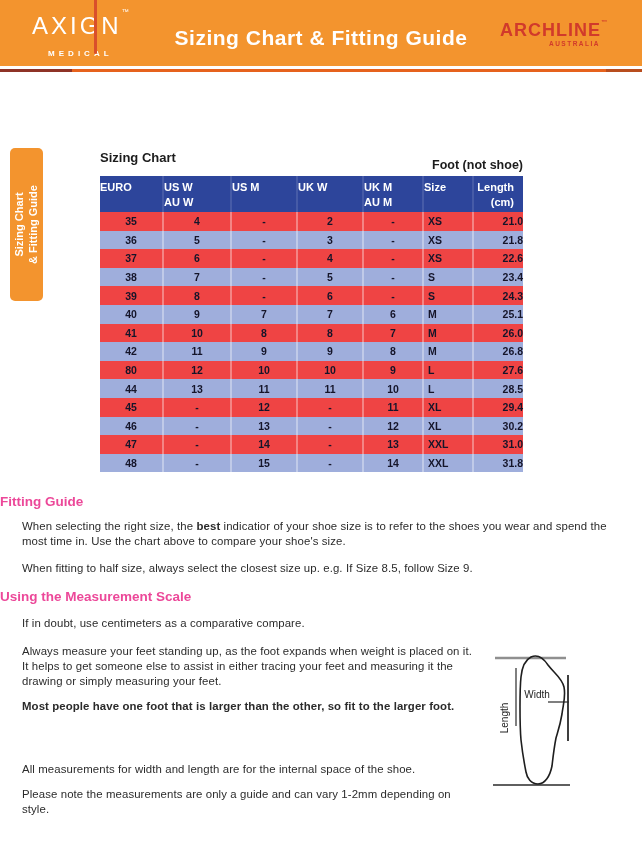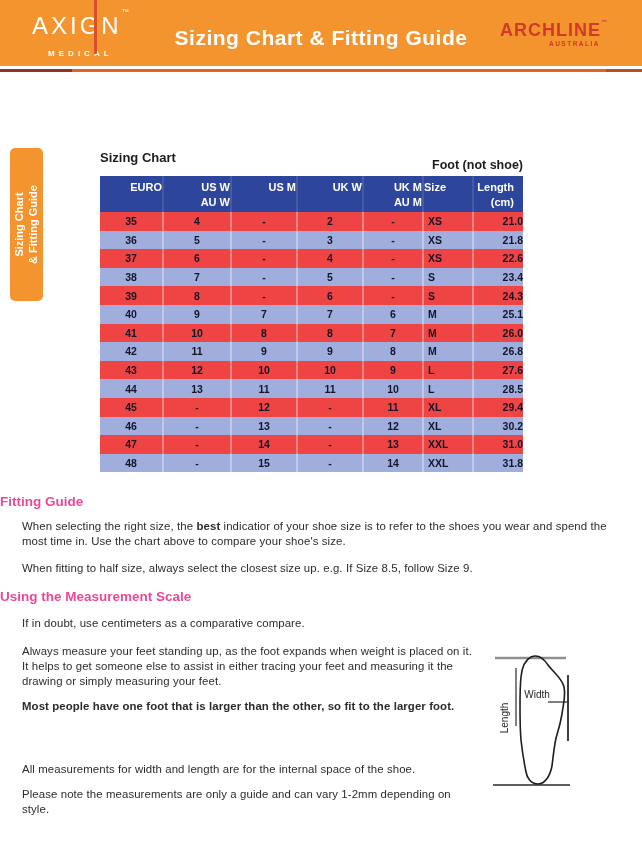--- a/index.html
+++ b/index.html
@@ -37,21 +37,21 @@
   .side-tab-rot{
     position:absolute;left:-60px;top:60px;width:153px;height:33px;
     transform:rotate(-90deg);display:flex;align-items:center;justify-content:center;
     color:#ffffff;font-weight:bold;font-size:11px;line-height:1.25;text-align:center;white-space:pre-line;
   }
   
   .chart-title{position:absolute;left:100px;top:150px;width:423px;font-size:13px;font-weight:bold;color:#1c1c1c;}
   .foot-note{position:absolute;left:363px;top:158px;width:160px;text-align:right;font-size:12.5px;font-weight:bold;color:#1c1c1c;}
   .sizing-table{position:absolute;left:100px;top:176px;width:423px;font-size:10.5px;}
   .thead{display:grid;grid-template-columns:62px 68px 66px 66px 60px 50px 51px;background:#2d459b;color:#ffffff;height:36px;}
-  .th{font-weight:bold;font-size:11px;text-align:right;padding-top:4px;line-height:1.35;border-left:2px solid rgba(255,255,255,.12);}
+  .th{font-weight:bold;font-size:11px;text-align:left;padding-top:4px;line-height:1.35;border-left:2px solid rgba(255,255,255,.12);}
   .th.c0{border-left:none;}
   .th.c5{text-align:left;padding-left:0;}
   .th.c6{text-align:right;padding-right:9px;}
   .tr{display:grid;grid-template-columns:62px 68px 66px 66px 60px 50px 51px;height:18.6px;}
   .tr.odd{background:#ef4444;}
   .tr.even{background:#9faedc;}
   .td{display:flex;align-items:center;justify-content:center;font-weight:bold;color:#15152a;border-left:2px solid rgba(255,255,255,.35);}
   .td.c0{border-left:none;}
   .td.c5{justify-content:flex-start;padding-left:4px;}
   .td.c6{justify-content:flex-end;padding-right:0;}
@@ -165,21 +165,21 @@
         <div class="tr even">
           <div class="td c0">42</div>
           <div class="td c1">11</div>
           <div class="td c2">9</div>
           <div class="td c3">9</div>
           <div class="td c4">8</div>
           <div class="td c5">M</div>
           <div class="td c6">26.8</div>
         </div>
         <div class="tr odd">
-          <div class="td c0">43</div>
+          <div class="td c0">80</div>
           <div class="td c1">12</div>
           <div class="td c2">10</div>
           <div class="td c3">10</div>
           <div class="td c4">9</div>
           <div class="td c5">L</div>
           <div class="td c6">27.6</div>
         </div>
         <div class="tr even">
           <div class="td c0">44</div>
           <div class="td c1">13</div>

